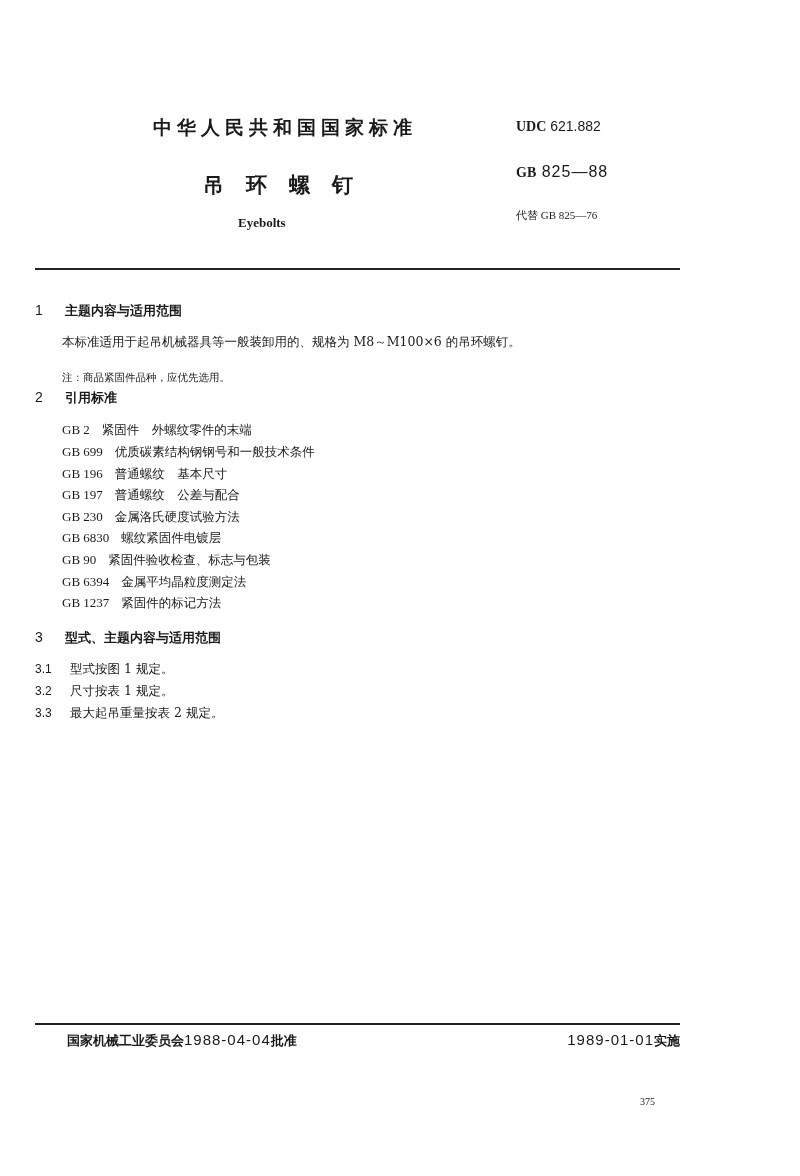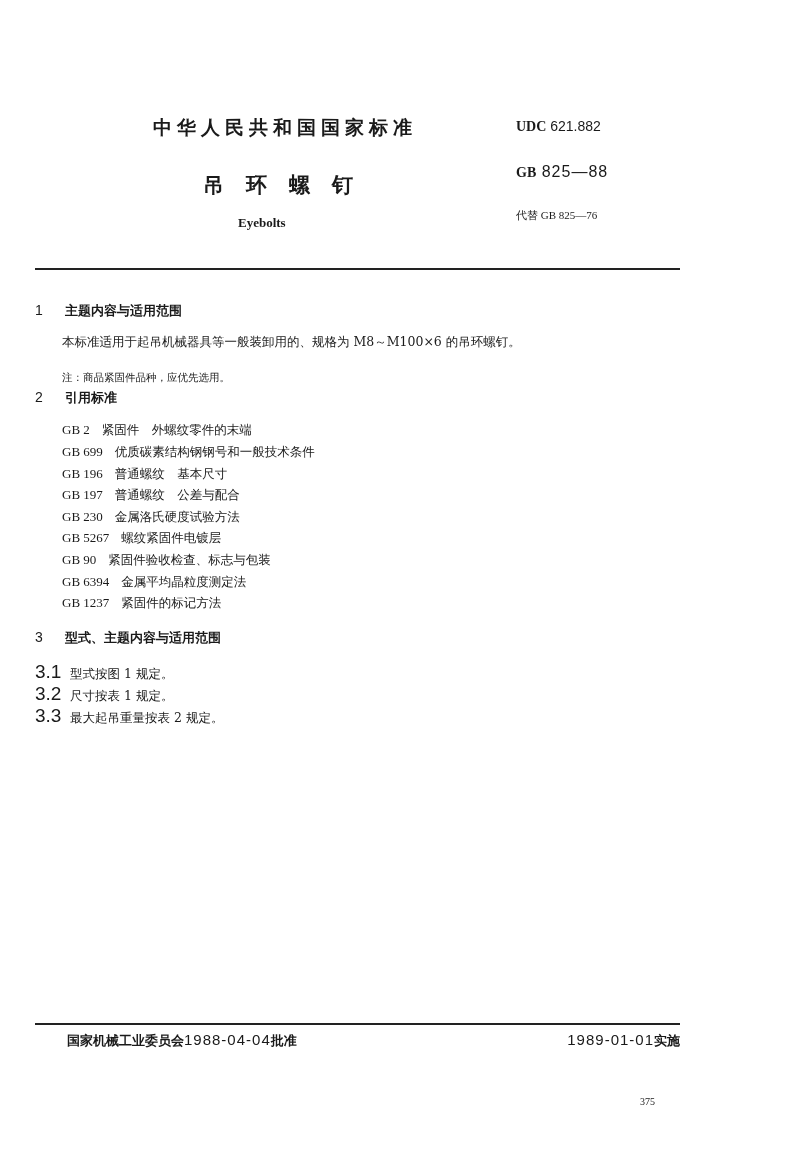--- a/index.html
+++ b/index.html
@@ -95,21 +95,21 @@
     .ref-item .code { display: inline-block; margin-right: 12px; font-family: "Liberation Serif", serif; font-size: 13px; }
     .clause {
       left: 35px;
       font-size: 12.5px;
       font-family: "DejaVu Serif", serif;
     }
     .clause .cnum {
       display: inline-block;
       width: 35px;
       font-family: "Liberation Sans", sans-serif;
-      font-size: 19px;
+      font-size: 12px;
     }
 
     .footer-left {
       left: 35px; top: 1031px;
       font-family: "DejaVu Sans", sans-serif;
       font-weight: bold;
       font-size: 13px;
       padding-left: 32px;
     }
     .footer-left .date { font-weight: normal; font-family: "Liberation Sans", sans-serif; font-size: 15px; letter-spacing: 1px; }
@@ -164,21 +164,21 @@
 <div class="abs ref-item" style="top:466px;">
   <span class="code">GB 196</span><span>普通螺纹　基本尺寸</span>
 </div>
 <div class="abs ref-item" style="top:487px;">
   <span class="code">GB 197</span><span>普通螺纹　公差与配合</span>
 </div>
 <div class="abs ref-item" style="top:509px;text-align:center;">
   <span class="code">GB 230</span><span>金属洛氏硬度试验方法</span>
 </div>
 <div class="abs ref-item" style="top:530px;">
-  <span class="code">GB 5267</span><span>螺纹紧固件电镀层</span>
+  <span class="code">GB 6830</span><span>螺纹紧固件电镀层</span>
 </div>
 <div class="abs ref-item" style="top:552px;">
   <span class="code">GB 90</span><span>紧固件验收检查、标志与包装</span>
 </div>
 <div class="abs ref-item" style="top:574px;">
   <span class="code">GB 6394</span><span>金属平均晶粒度测定法</span>
 </div>
 <div class="abs ref-item" style="top:595px;">
   <span class="code">GB 1237</span><span>紧固件的标记方法</span>
 </div>

